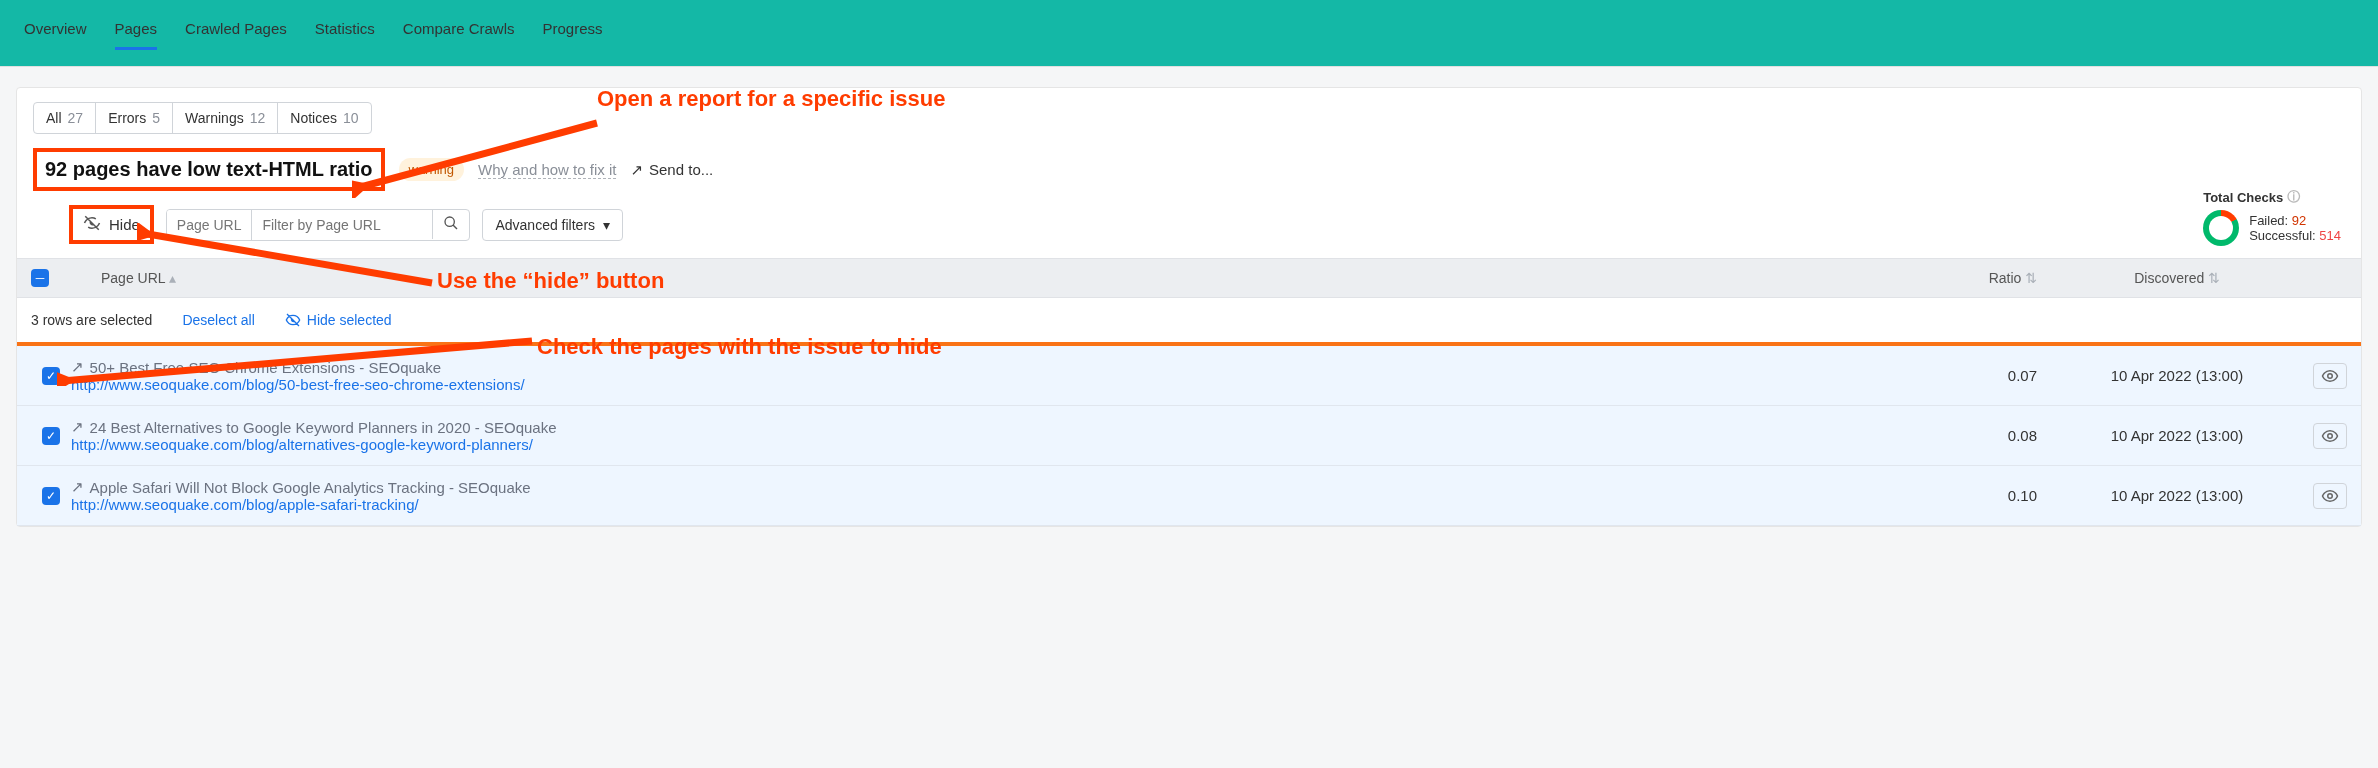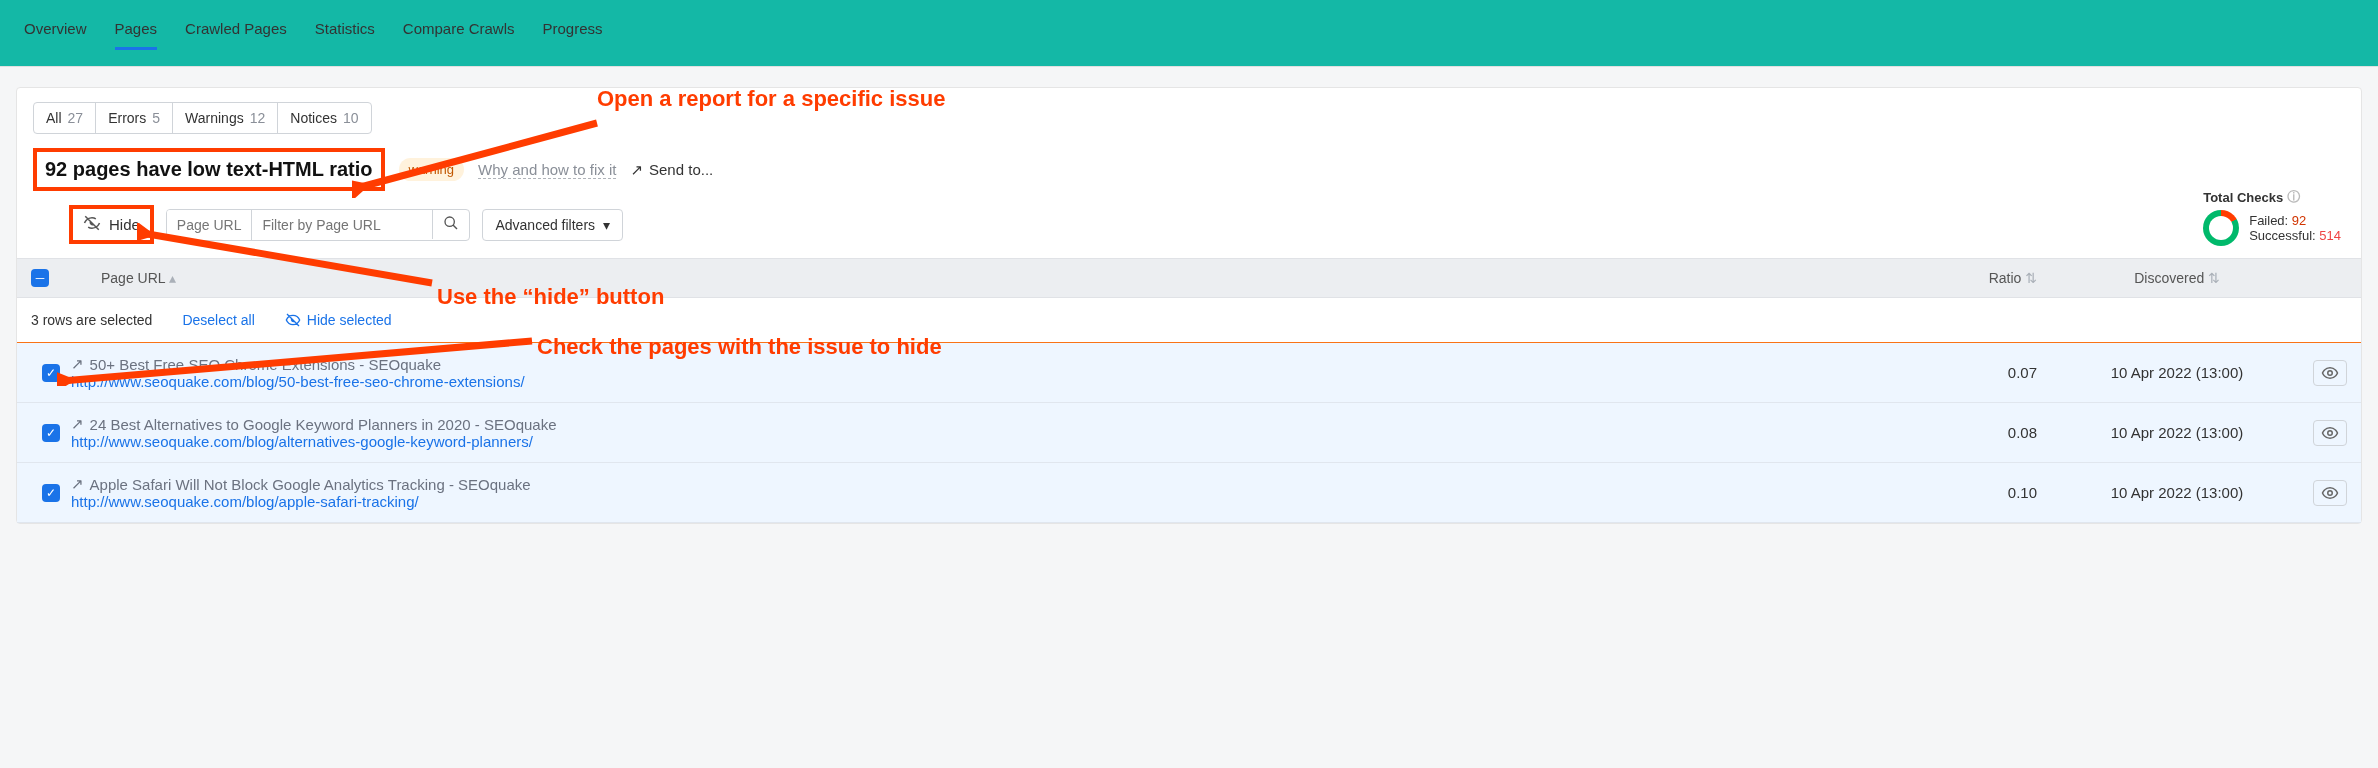--- a/index.html
+++ b/index.html
@@ -32,21 +32,21 @@
   .fail { color:#d13400; }
   .succ { color:#ef4444; }
   .thead { background:#eceef1; display:flex; align-items:center; padding:10px 14px; border-top:1px solid #e0e2e6; border-bottom:1px solid #e0e2e6; margin-left:-16px; margin-right:-16px; font-size:14px; color:#555; }
   .thead .url { flex:1; padding-left:52px; }
   .thead .ratio { width:140px; text-align:right; padding-right:30px;}
   .thead .disc { width:220px; text-align:center;}
   .thead .act { width:60px; }
   .check { width:18px; height:18px; border-radius:4px; display:flex; align-items:center; justify-content:center; font-size:12px; color:#fff;}
   .check.ind { background:#1a73e8; }
   .check.on { background:#1a73e8; }
-  .selbar { display:flex; gap:30px; align-items:center; padding:14px 14px; margin-left:-16px; margin-right:-16px; border-bottom:1px solid #f97316; }
+  .selbar { display:flex; gap:30px; align-items:center; padding:14px 14px; margin-left:-16px; margin-right:-16px; border-bottom:4px solid #f97316; }
   .lnk { color:#1a73e8; cursor:pointer; display:flex; gap:6px; align-items:center; }
   .row { display:flex; align-items:center; padding:12px 14px; background:#eef6ff; border-bottom:1px solid #e0e6ee; margin-left:-16px; margin-right:-16px; }
   .row .ck { width:40px; display:flex; justify-content:center;}
   .row .urlwrap { flex:1; }
   .row .tt { color:#6b7280; font-size:15px; display:flex; gap:6px; align-items:center;}
   .row .uu { color:#1a73e8; font-size:15px; }
   .row .ratio { width:140px; text-align:right; font-size:15px; padding-right:30px;}
   .row .disc { width:220px; text-align:center; font-size:15px;}
   .row .eye { width:60px; display:flex; justify-content:flex-end;}
   .eye-btn { width:34px; height:26px; border:1px solid #d0d4d9; border-radius:4px; display:flex; align-items:center; justify-content:center; color:#666; cursor:pointer; }
@@ -230,21 +230,21 @@
   <div class="anno" style="top:-2px; left:580px;">Open a report for a specific issue</div>
   <svg class="arrow" style="top:30px; left:335px;" width="250" height="80">
       <defs>
         <marker id="ah1" markerWidth="12" markerHeight="12" refX="2" refY="6" orient="auto">
           <path d="M12 0 L0 6 L12 12 z" fill="#ff3c00"></path>
         </marker>
       </defs>
       <line x1="245" y1="5" x2="5" y2="70" stroke="#ff3c00" stroke-width="7" marker-end="url(#ah1)"></line>
     </svg>
 
-  <div class="anno" style="top:196px; left:420px;">Use the “hide” button</div>
+  <div class="anno" style="top:180px; left:420px;">Use the “hide” button</div>
   <svg class="arrow" style="top:135px; left:120px;" width="300" height="65">
       <defs>
         <marker id="ah2" markerWidth="12" markerHeight="12" refX="2" refY="6" orient="auto">
           <path d="M12 0 L0 6 L12 12 z" fill="#ff3c00"></path>
         </marker>
       </defs>
       <line x1="295" y1="60" x2="5" y2="10" stroke="#ff3c00" stroke-width="7" marker-end="url(#ah2)"></line>
     </svg>
 
   <div class="anno" style="top:246px; left:520px;">Check the pages with the issue to hide</div>

